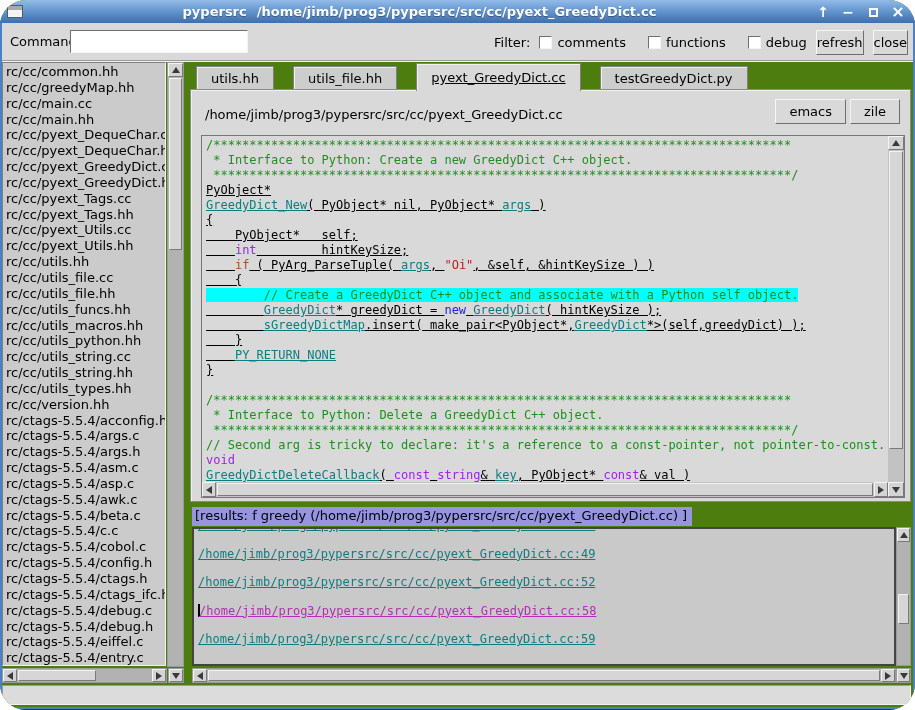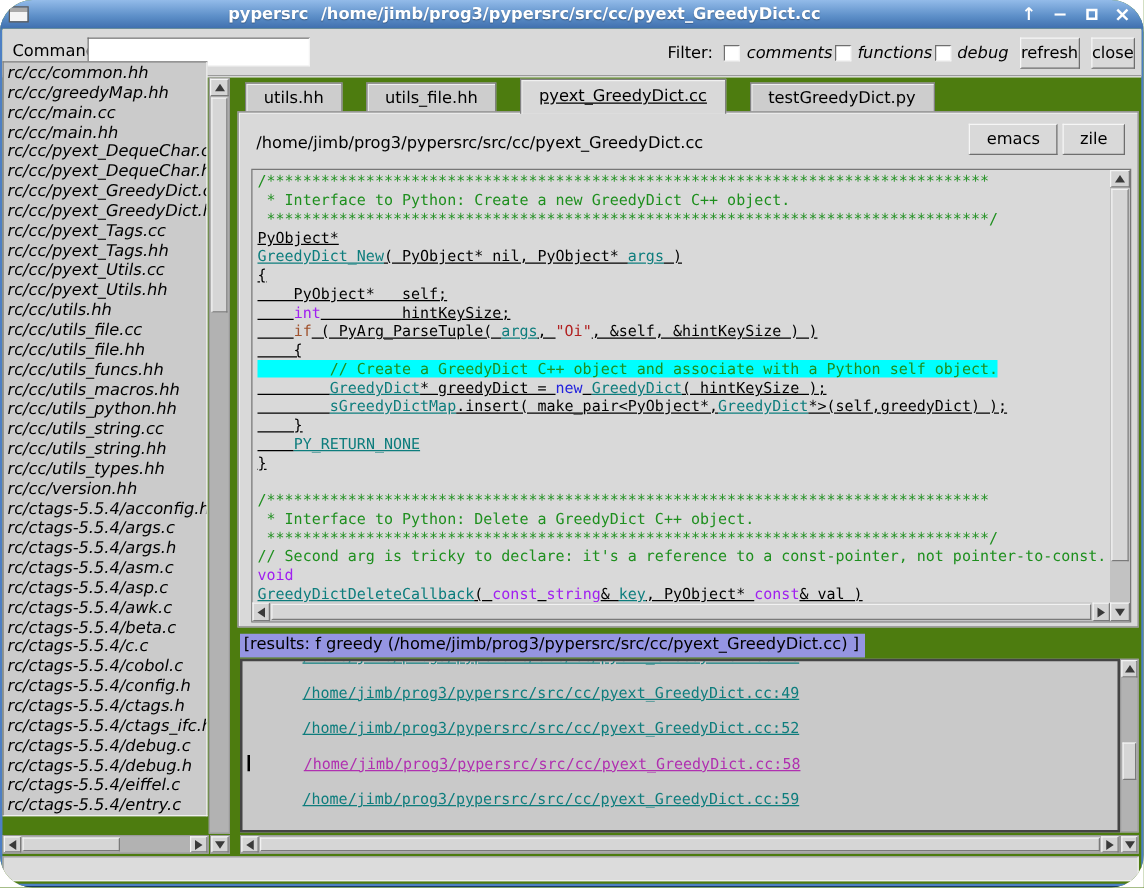--- a/index.html
+++ b/index.html
@@ -33,23 +33,23 @@
     font:13px "DejaVu Sans", sans-serif; padding:0 4px; outline:none; }
   .cmd-right { position:absolute; right:5px; top:4px; height:30px; display:flex; align-items:center; gap:9px; }
   .cbwrap { display:flex; align-items:center; gap:5px; cursor:pointer; }
   .cb-box { width:13px; height:13px; background:#fff; border:1px solid #f4f4f4;
     border-top-color:#6f6f6f; border-left-color:#6f6f6f; }
   .btn { background:#d9d9d9; border:1px solid #6e6e6e; border-top-color:#f6f6f6; border-left-color:#f6f6f6;
     font:13px "DejaVu Sans", sans-serif; padding:4px 13px; cursor:pointer; }
   .btn.wide { padding:4px 0; }
 
   
-  .filelist { position:absolute; left:2px; top:49px; width:164px; height:604px; background:#cbcbcb;
+  .filelist { position:absolute; left:2px; top:62px; width:164px; height:604px; background:#cbcbcb;
     border:1px solid #f0f0f0; border-top-color:#7f7f7f; border-left-color:#7f7f7f;
-    overflow:hidden; padding:1px 0 0 3px;font-style:italic; }
+    overflow:hidden; padding:1px 0 0 3px; }
   .fitem { height:15.85px; line-height:15.85px; white-space:nowrap; font-size:13px; cursor:default; }
 
   
   .sbar { position:absolute; background:#b2b2b2; border:1px solid #9a9a9a; }
   .sb-btn { position:absolute; background:#d4d4d4; border:1px solid #7a7a7a; border-top-color:#f4f4f4;
     border-left-color:#f4f4f4; display:flex; align-items:center; justify-content:center; }
   .sb-btn.v { left:0; right:0; height:14px; }
   .sb-btn.h { top:0; bottom:0; width:14px; }
   .sb-thumb { position:absolute; background:#d6d6d6; border:1px solid #7a7a7a;
     border-top-color:#f2f2f2; border-left-color:#f2f2f2; }
@@ -91,21 +91,21 @@
   .code-hscroll { position:absolute; left:0; bottom:0; right:16px; height:15px; background:#c2c2c2; }
   .code-corner { position:absolute; right:0; bottom:0; width:16px; height:15px; }
 
   
   .results-header { position:absolute; left:192px; top:507px; height:19px; background:#9595e2;
     padding:1px 5px 0 3px; white-space:nowrap; z-index:2; }
   .results-list { position:absolute; left:192px; top:527px; width:704px; height:139px; background:#c9c9c9;
     border:2px solid #444; overflow:hidden; }
   .results-inner { margin-top:-18px; padding-left:4px; font-family:"DejaVu Sans Mono", monospace; font-size:12px; }
   .ritem { height:28.6px; line-height:28.6px; white-space:nowrap; cursor:pointer; }
-  .ritem .rlink { color:#0e7d7d; text-decoration:underline;margin-left:44px; }
+  .ritem .rlink { color:#0e7d7d; text-decoration:underline; }
   .ritem.visited .rlink { color:#b030b0; }
   .caret { display:inline-block; width:2px; height:13px; background:#000; vertical-align:-2px; margin-right:-1px; }
 
   
   .statusbar { position:absolute; left:2px; top:685px; width:909px; height:20px; background:#dcdcdc;
     border:1px solid #9b9b9b; border-bottom-color:#f0f0f0; border-right-color:#f0f0f0; }
 </style>
 </head>
 <body>
 
@@ -124,21 +124,21 @@
       <span class="wc max"><span></span></span>
       <span class="wc" style="font-size:16px;">×</span>
     </span>
   </div>
 
   <div class="commandbar">
     <span class="cmd-label">Command:</span>
     <input class="cmd-input" value="" style="">
     <div class="cmd-right">
       <span>Filter:</span>
-      <span id="filter-checkboxes" style="display:flex;gap:2px;align-items:center;font-style:italic;">
+      <span id="filter-checkboxes" style="display:flex;gap:22px;align-items:center;">
           <span class="cbwrap">
             <span class="cb-box"></span>
             <span>comments</span>
           </span>
           <span class="cbwrap">
             <span class="cb-box"></span>
             <span>functions</span>
           </span>
           <span class="cbwrap">
             <span class="cb-box"></span>

